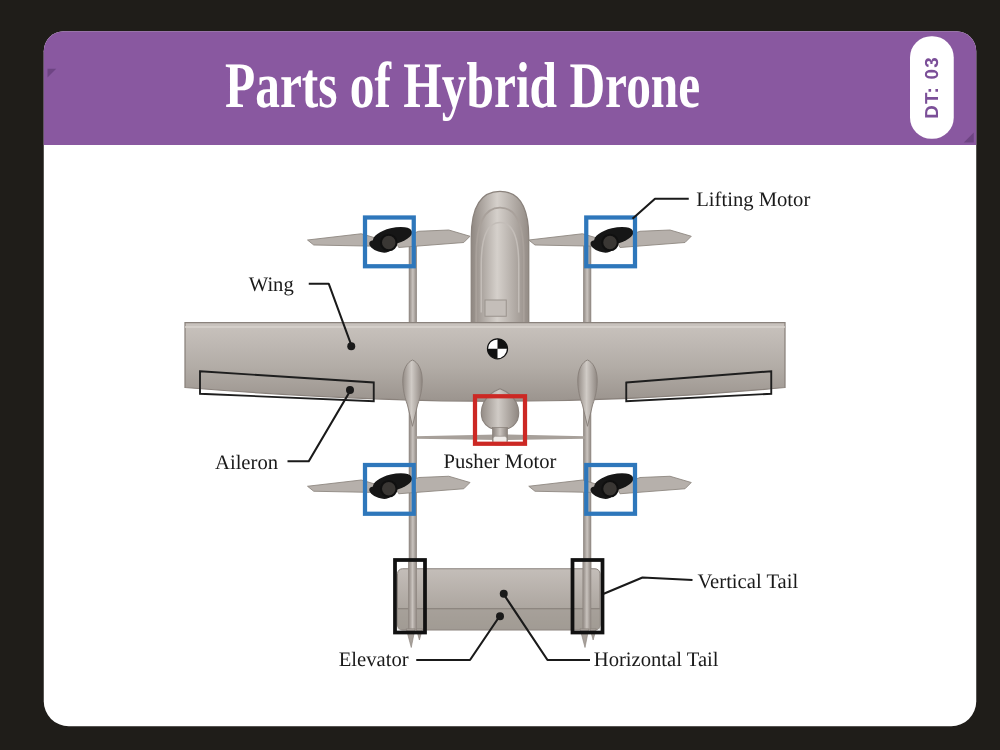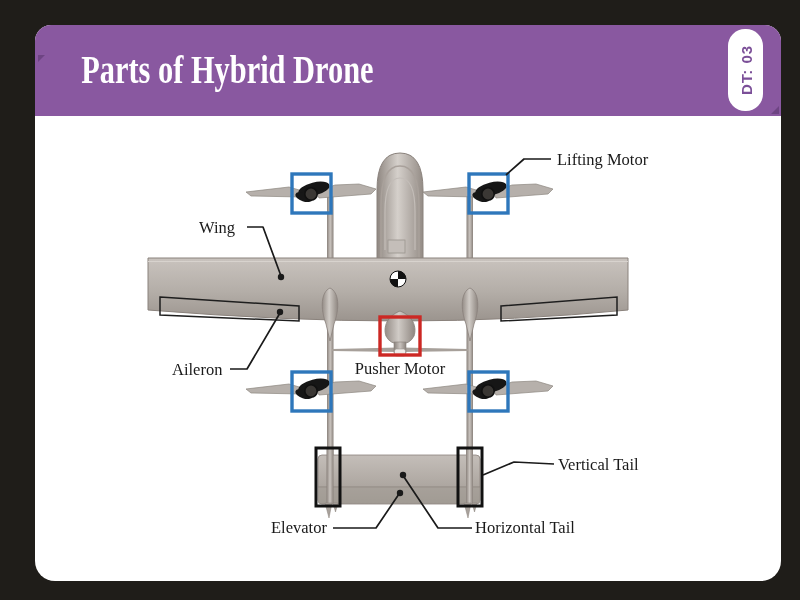--- a/index.html
+++ b/index.html
@@ -12,23 +12,23 @@
     position:absolute;left:35px;top:25px;width:746px;height:556px;
     background:#ffffff;border-radius:16px 16px 20px 20px;
   }
   .banner{
     position:absolute;left:0;top:0;width:746px;height:91px;
     background:#8958a0;border-radius:16px 16px 0 0;
   }
   .banner-title{
     position:absolute;left:0;right:76px;top:50%;
     transform:translateY(-52%);
-    text-align:left;color:#ffffff;
+    text-align:center;color:#ffffff;
     font-family:"Liberation Serif","DejaVu Serif",serif;
-    font-weight:bold;font-size:40px;line-height:1;
+    font-weight:bold;font-size:52px;line-height:1;
     white-space:nowrap;
   }
   .banner-title span{display:inline-block;transform:scaleX(0.76);letter-spacing:0px;}
   .fold-mark{position:absolute;width:0;height:0;}
   .fold-mark.tl{left:3px;top:30px;border-top:7px solid #6e4483;border-right:7px solid transparent;}
   .fold-mark.br{right:2px;bottom:2px;border-bottom:8px solid #6e4483;border-left:8px solid transparent;}
   .badge{
     position:absolute;right:18px;top:4px;width:35px;height:82px;
     background:#ffffff;border-radius:17px;
   }

